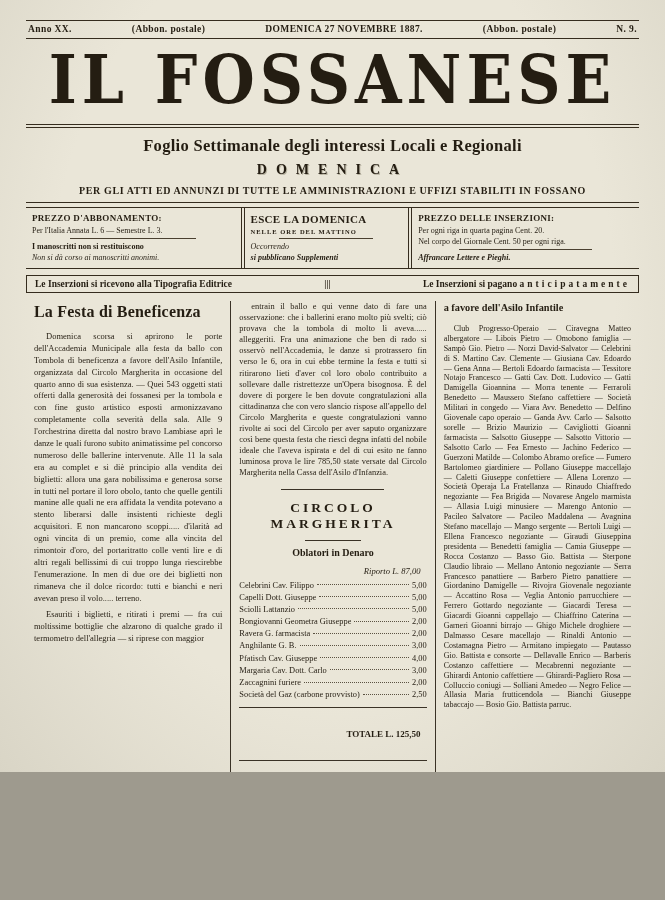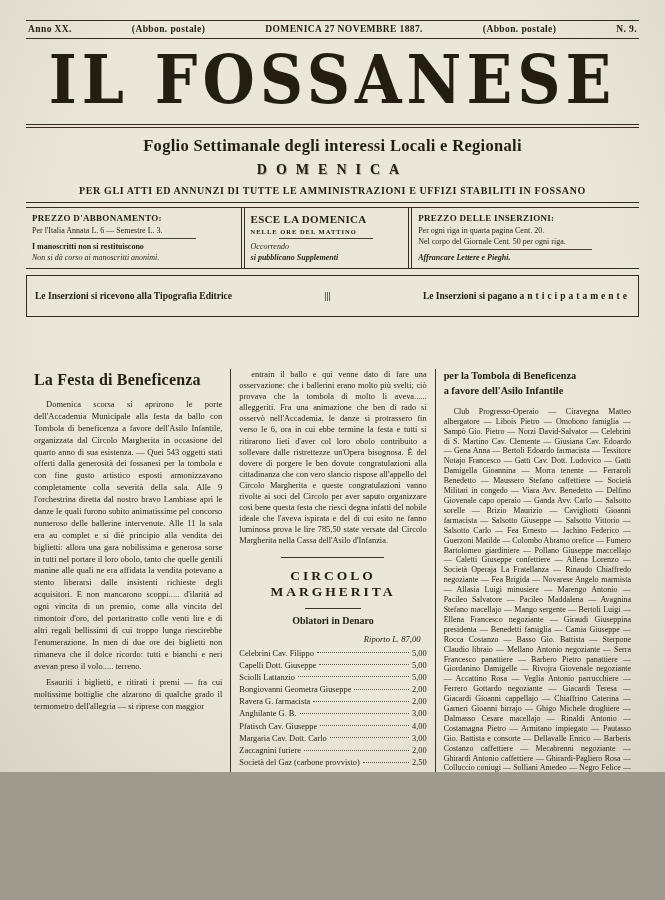--- a/index.html
+++ b/index.html
@@ -47,26 +47,26 @@
   .infocell .t { font-weight:bold; font-size:9px; letter-spacing:.3px; margin-bottom:3px; }
   .infocell .l { margin-top:2px; }
   .mini-rule { border-top:1px solid #4a4030; width:62%; margin:3px auto; }
   .it { font-style:italic; }
   .b { font-weight:bold; }
   .sc { font-size:6.5px; letter-spacing:1px; font-weight:bold; }
   
   .noticebar {
     border:1px solid #352c1e; margin-top:6px;
     display:flex; justify-content:space-between; align-items:center;
-    font-size:9.5px; padding:15px 8px; font-weight:bold;
+    font-size:9.5px; padding:3px 8px; font-weight:bold;
   }
   .noticebar .spread { letter-spacing:3px; }
   
   .body { display:flex; margin-top:8px; height:560px; overflow:hidden; }
-  .col { width:33.33%; padding:0 8px; overflow:hidden;margin-top:44px; }
+  .col { width:33.33%; padding:0 8px; overflow:hidden; }
   .col + .col { border-left:1px solid #3a3226; }
   .article-title { font-size:16px; font-weight:bold; margin:2px 0 10px 0; letter-spacing:.2px; }
   .col p { font-size:8.5px; line-height:1.4; text-align:justify; text-indent:12px; margin-bottom:5px; }
   .col2 p { font-size:8.4px; line-height:1.32; }
   .sec-rule { border-top:1px solid #3a3226; width:55%; margin:10px auto 10px auto; }
   .circolo-head { text-align:center; font-weight:bold; font-size:13.5px; letter-spacing:3px; margin:6px 0 8px 0; }
   .sub-rule { border-top:1px solid #3a3226; width:30%; margin:6px auto; }
   .circolo-sub { text-align:center; font-weight:bold; font-size:10px; margin:4px 0 8px 0; }
   .riporto { text-align:right; font-size:8.6px; font-style:italic; margin-bottom:4px; padding-right:6px; }
   .donor-row { display:flex; align-items:center; font-size:8.4px; line-height:1.45; }
@@ -200,20 +200,19 @@
         <span class="donor-name">Società del Gaz (carbone provvisto)</span>
         <span class="leader"></span>
         <span class="donor-val">2,50</span>
       </div>
 
       <div class="totale">TOTALE L. 125,50</div>
     </div>
 
     <div class="col col3">
       <div class="obl-head">
-        <div>per la Tombola di Beneficenza</div>
         <div>a favore dell'Asilo Infantile</div>
       </div>
       <p>Club Progresso-Operaio — Ciravegna Matteo albergatore — Libois Pietro — Omobono famiglia — Sampò Gio. Pietro — Norzi David-Salvator — Celebrini di S. Martino Cav. Clemente — Giusiana Cav. Edoardo — Gena Anna — Bertoli Edoardo farmacista — Tessitore Notajo Francesco — Gatti Cav. Dott. Ludovico — Gatti Damigella Gioannina — Morra tenente — Ferraroli Benedetto — Maussero Stefano caffettiere — Società Militari in congedo — Viara Avv. Benedetto — Delfino Giovenale capo operaio — Ganda Avv. Carlo — Salsotto sorelle — Brizio Maurizio — Cavigliotti Gioanni farmacista — Salsotto Giuseppe — Salsotto Vittorio — Salsotto Carlo — Fea Ernesto — Jachino Federico — Guerzoni Matilde — Colombo Abramo orefice — Fumero Bartolomeo giardiniere — Pollano Giuseppe maccellajo — Caletti Giuseppe confettiere — Allena Lorenzo — Società Operaja La Fratellanza — Rinaudo Chiaffredo negoziante — Fea Brigida — Novarese Angelo marmista — Allasia Luigi minusiere — Marengo Antonio — Pacileo Salvatore — Pacileo Maddalena — Avagnina Stefano macellajo — Mango sergente — Bertoli Luigi — Ellena Francesco negoziante — Giraudi Giuseppina presidenta — Benedetti famiglia — Camia Giuseppe — Rocca Costanzo — Basso Gio. Battista — Sterpone Claudio libraio — Mellano Antonio negoziante — Serra Francesco panattiere — Barbero Pietro panattiere — Giordanino Damigelle — Rivojra Giovenale negoziante — Accattino Rosa — Veglia Antonio parrucchiere — Ferrero Gottardo negoziante — Giacardi Teresa — Giacardi Gioanni cappellajo — Chiaffrino Caterina — Garneri Gioanni birrajo — Ghigo Michele droghiere — Dalmasso Cesare macellajo — Rinaldi Antonio — Costamagna Pietro — Armitano impiegato — Pautasso Gio. Battista e consorte — Dellavalle Enrico — Barberis Costanzo caffettiere — Mecabrenni negoziante — Ghirardi Antonio caffettiere — Ghirardi-Pagliero Rosa — Colluccio coniugi — Solliani Amedeo — Negro Felice — Allasia Maria frutticendola — Bianchi Giuseppe tabaccajo — Bosio Gio. Battista parruc.</p>
     </div>
 
   </div>
 </div>
 
 </body></html>

